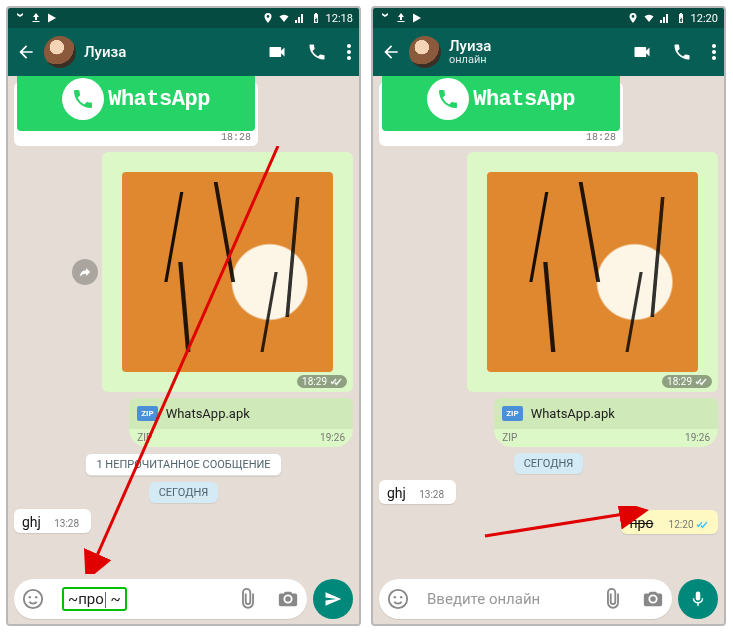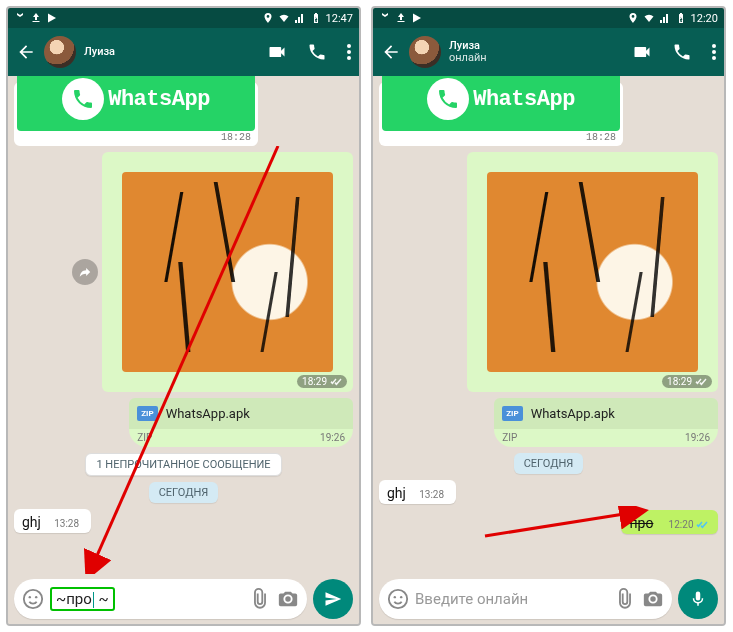--- a/index.html
+++ b/index.html
@@ -47,38 +47,38 @@
     padding: 0 8px;
     gap: 8px;
   }
   .back { width: 20px; height: 20px; fill: #fff; }
   .avatar {
     width: 32px; height: 32px;
     border-radius: 50%;
     background: radial-gradient(circle at 40% 35%, #f4d4b4 25%, #8b5a3c 26% 60%, #3b2e25 61%);
   }
   .contact { flex: 1; line-height: 1.1; }
-  .contact-name { font-size: 11px; font-weight: 500; }
+  .contact-name { font-size: 15px; font-weight: 500; }
   .contact-status { font-size: 11px; opacity: .85; }
   .tool-icon { width: 20px; height: 20px; fill: #fff; margin-left: 12px; }
   .menu-dots { display: flex; flex-direction: column; gap: 2px; margin-left: 12px; }
   .menu-dots span { width: 4px; height: 4px; border-radius: 50%; background: #fff; }
   
   .chat {
     flex: 1;
     background: #e5ddd5;
     padding: 6px;
     overflow: hidden;
     display: flex;
     flex-direction: column;
     gap: 6px;
     position: relative;
   }
   .msg { max-width: 78%; border-radius: 6px; padding: 4px; position: relative; font-size: 13px; box-shadow: 0 1px 1px rgba(0,0,0,.1); }
-  .out { align-self: flex-end; background: #bef264; }
+  .out { align-self: flex-end; background: #fef9c3; }
   .in  { align-self: flex-start; background: #fff; }
   .time { font-size: 10px; color: #777; text-align: right; padding: 1px 4px 0 0; }
   .time-overlay { position: absolute; right: 6px; bottom: 4px; font-size: 10px; color: #fff; background: rgba(0,0,0,.35); border-radius: 8px; padding: 1px 5px; display:flex; align-items:center; gap:3px;}
   .tick { width: 12px; height: 10px; fill: #4fc3f7; }
   .tick-dark { width: 12px; height: 10px; fill: rgba(255,255,255,.9); }
   
   .wa-bubble {
     align-self: flex-start;
     background: #fff;
     border-radius: 6px;
@@ -173,21 +173,21 @@
     gap:6px;
   }
   .input-field {
     flex:1;
     background:#fff;
     border-radius:22px;
     height:40px;
     display:flex;
     align-items:center;
     padding:0 8px;
-    gap:6px;
+    gap:18px;
     box-shadow: 0 1px 1px rgba(0,0,0,.1);
   }
   .inp-icon { width:22px; height:22px; fill:#888; }
   .input-text { flex:1; font-size:15px; color:#222; }
   .input-placeholder { color:#999; }
   .input-highlight { border:2px solid #00c000; border-radius:3px; padding:1px 4px; }
   .cursor { display:inline-block; width:1px; height:16px; background:#009688; vertical-align:middle; margin:0 1px; }
   .send-btn {
     width:40px;height:40px;border-radius:50%;
     background:#00897b;
@@ -224,21 +224,21 @@
         </svg>
       <svg class="sb-icon" viewBox="0 0 24 24">
           <path d="M12 20l9-11a14 14 0 00-18 0l9 11z"></path>
         </svg>
       <svg class="sb-icon" viewBox="0 0 24 24">
           <path d="M2 22h4v-6H2v6zm6 0h4V10H8v12zm6 0h4V4h-4v18z"></path>
         </svg>
       <svg class="sb-icon" viewBox="0 0 24 24">
           <path d="M15 4h-1V2h-4v2H9a1 1 0 00-1 1v16a1 1 0 001 1h6a1 1 0 001-1V5a1 1 0 00-1-1zM11 20l-1-6h2l-1-5 4 7h-2l1 4h-3z"></path>
         </svg>
-      <span>12:47</span>
+      <span>12:18</span>
     </div>
   </div>
 
   <div class="toolbar">
     <svg class="back" viewBox="0 0 24 24">
         <path d="M20 11H7.8l5.6-5.6L12 4l-8 8 8 8 1.4-1.4L7.8 13H20z"></path>
       </svg>
     <div class="avatar"></div>
     <div class="contact">
       <div class="contact-name">Луиза</div>

